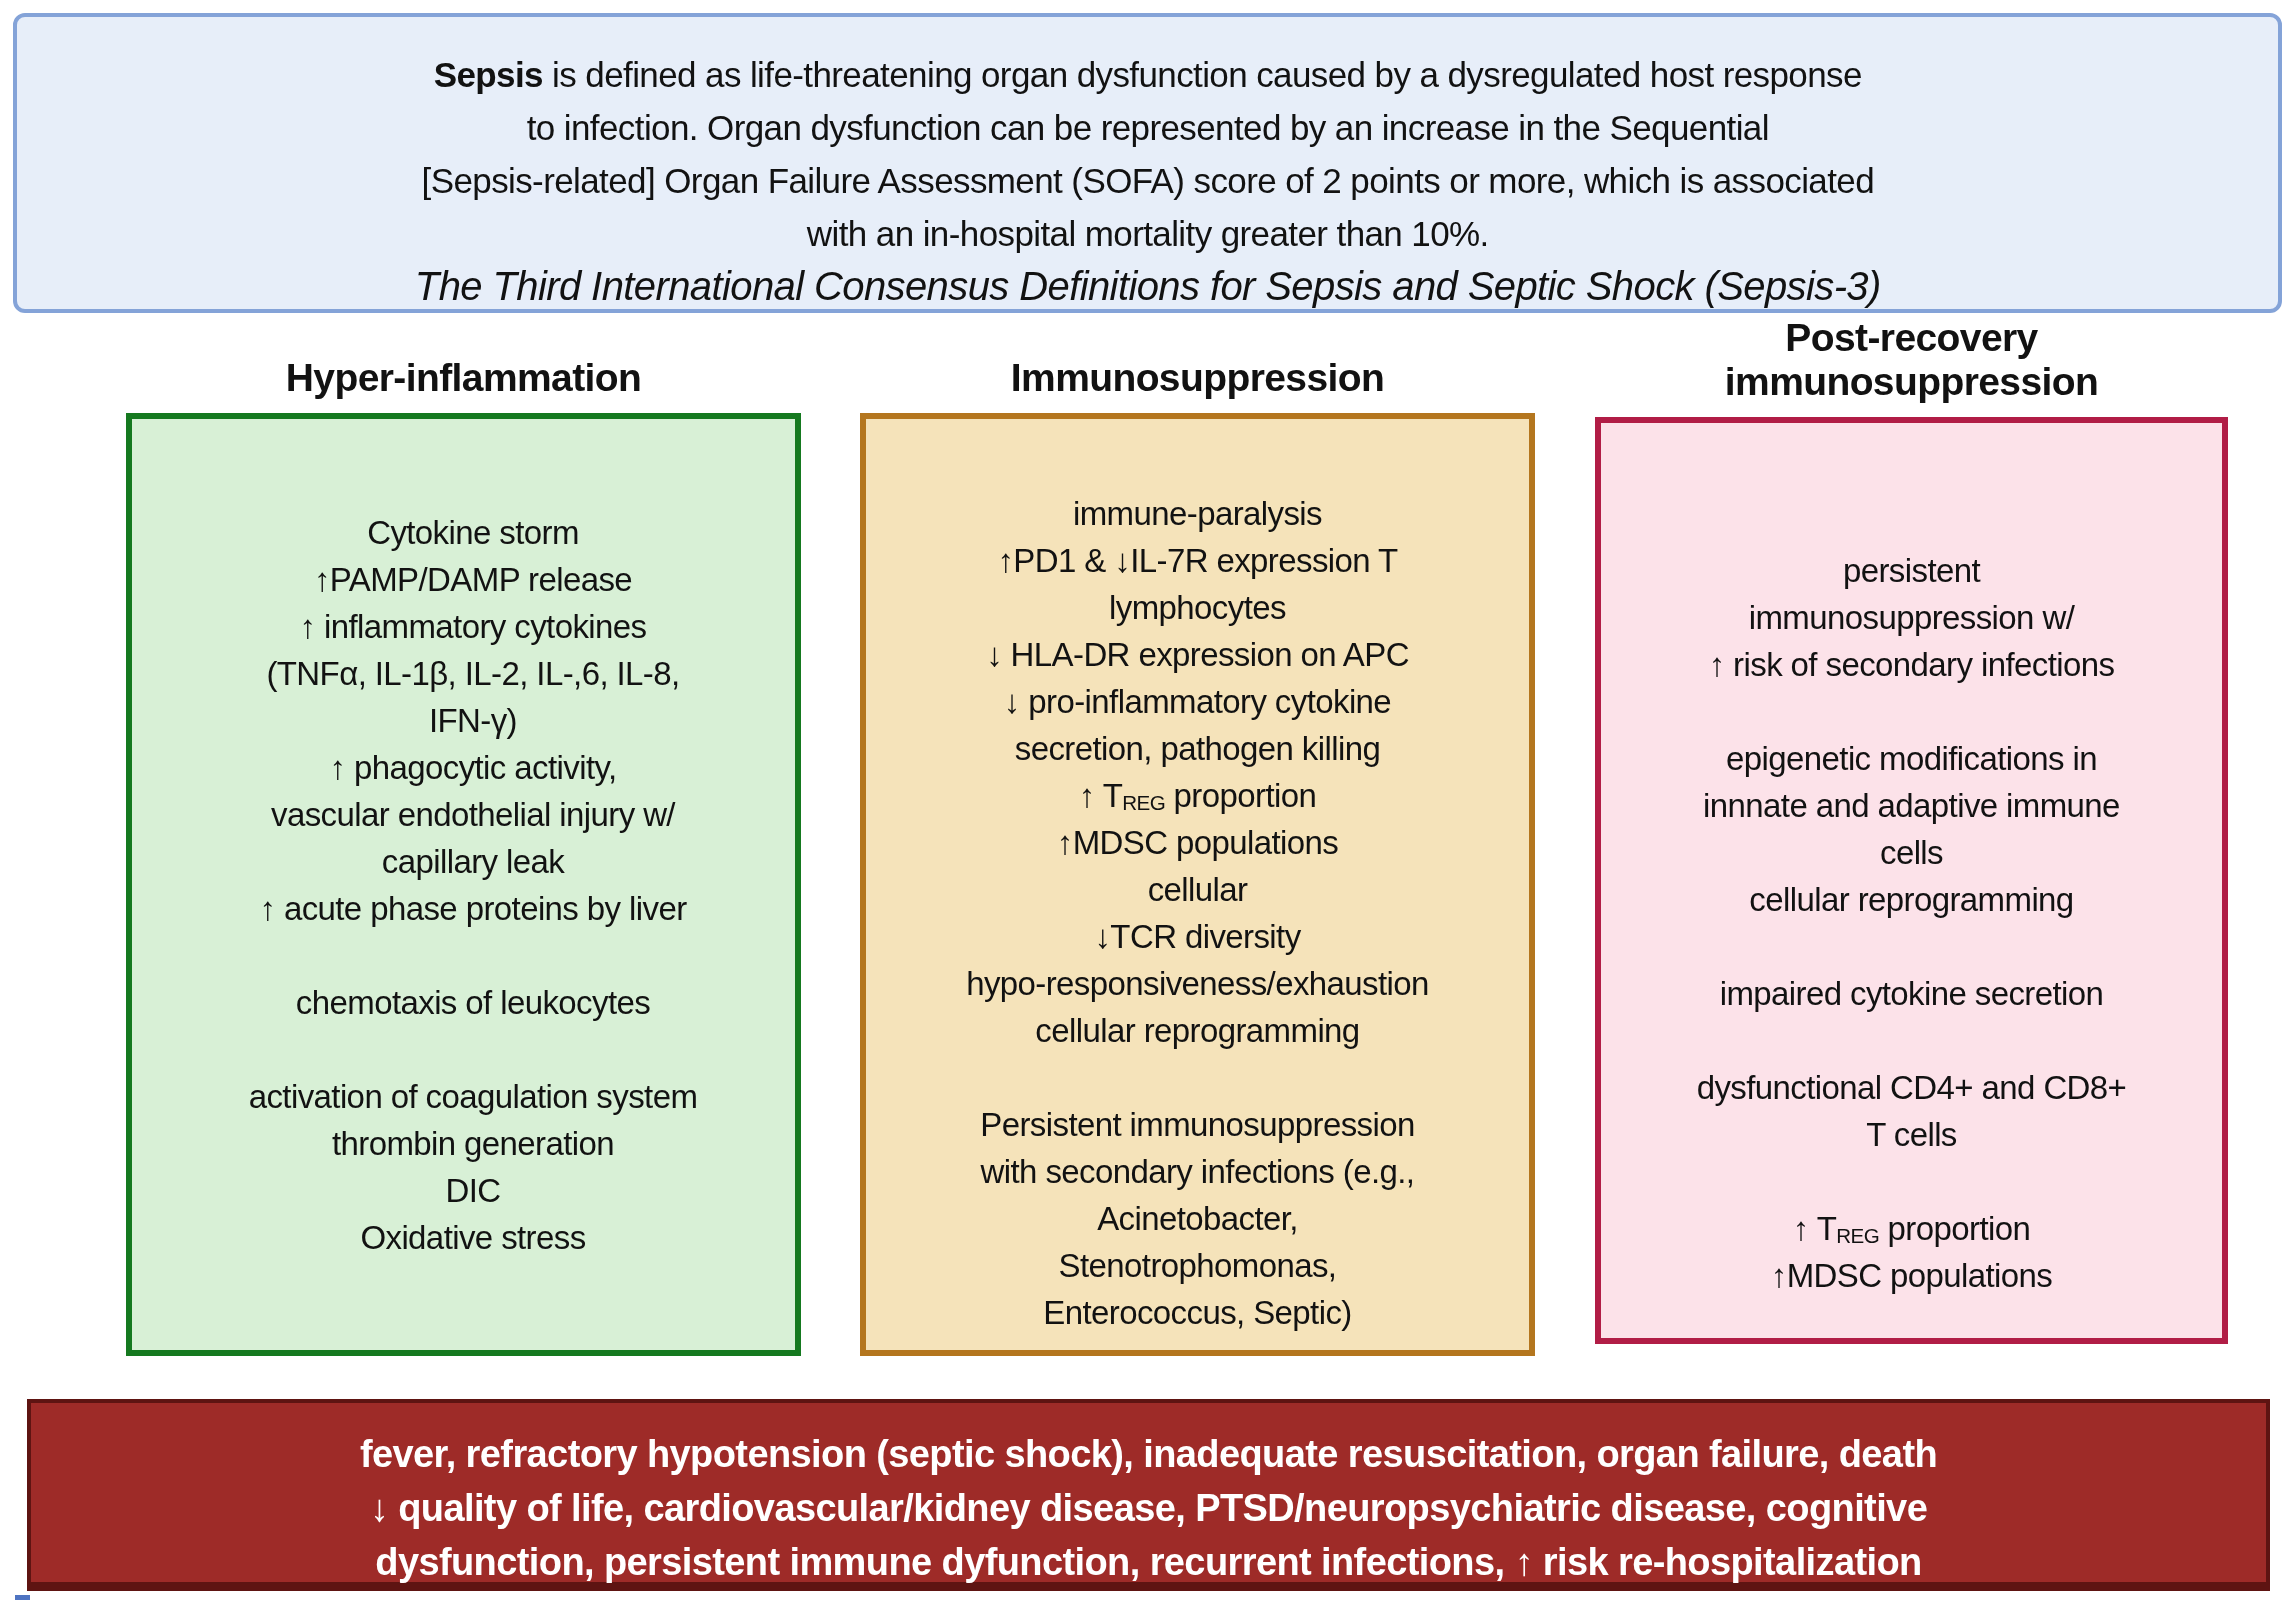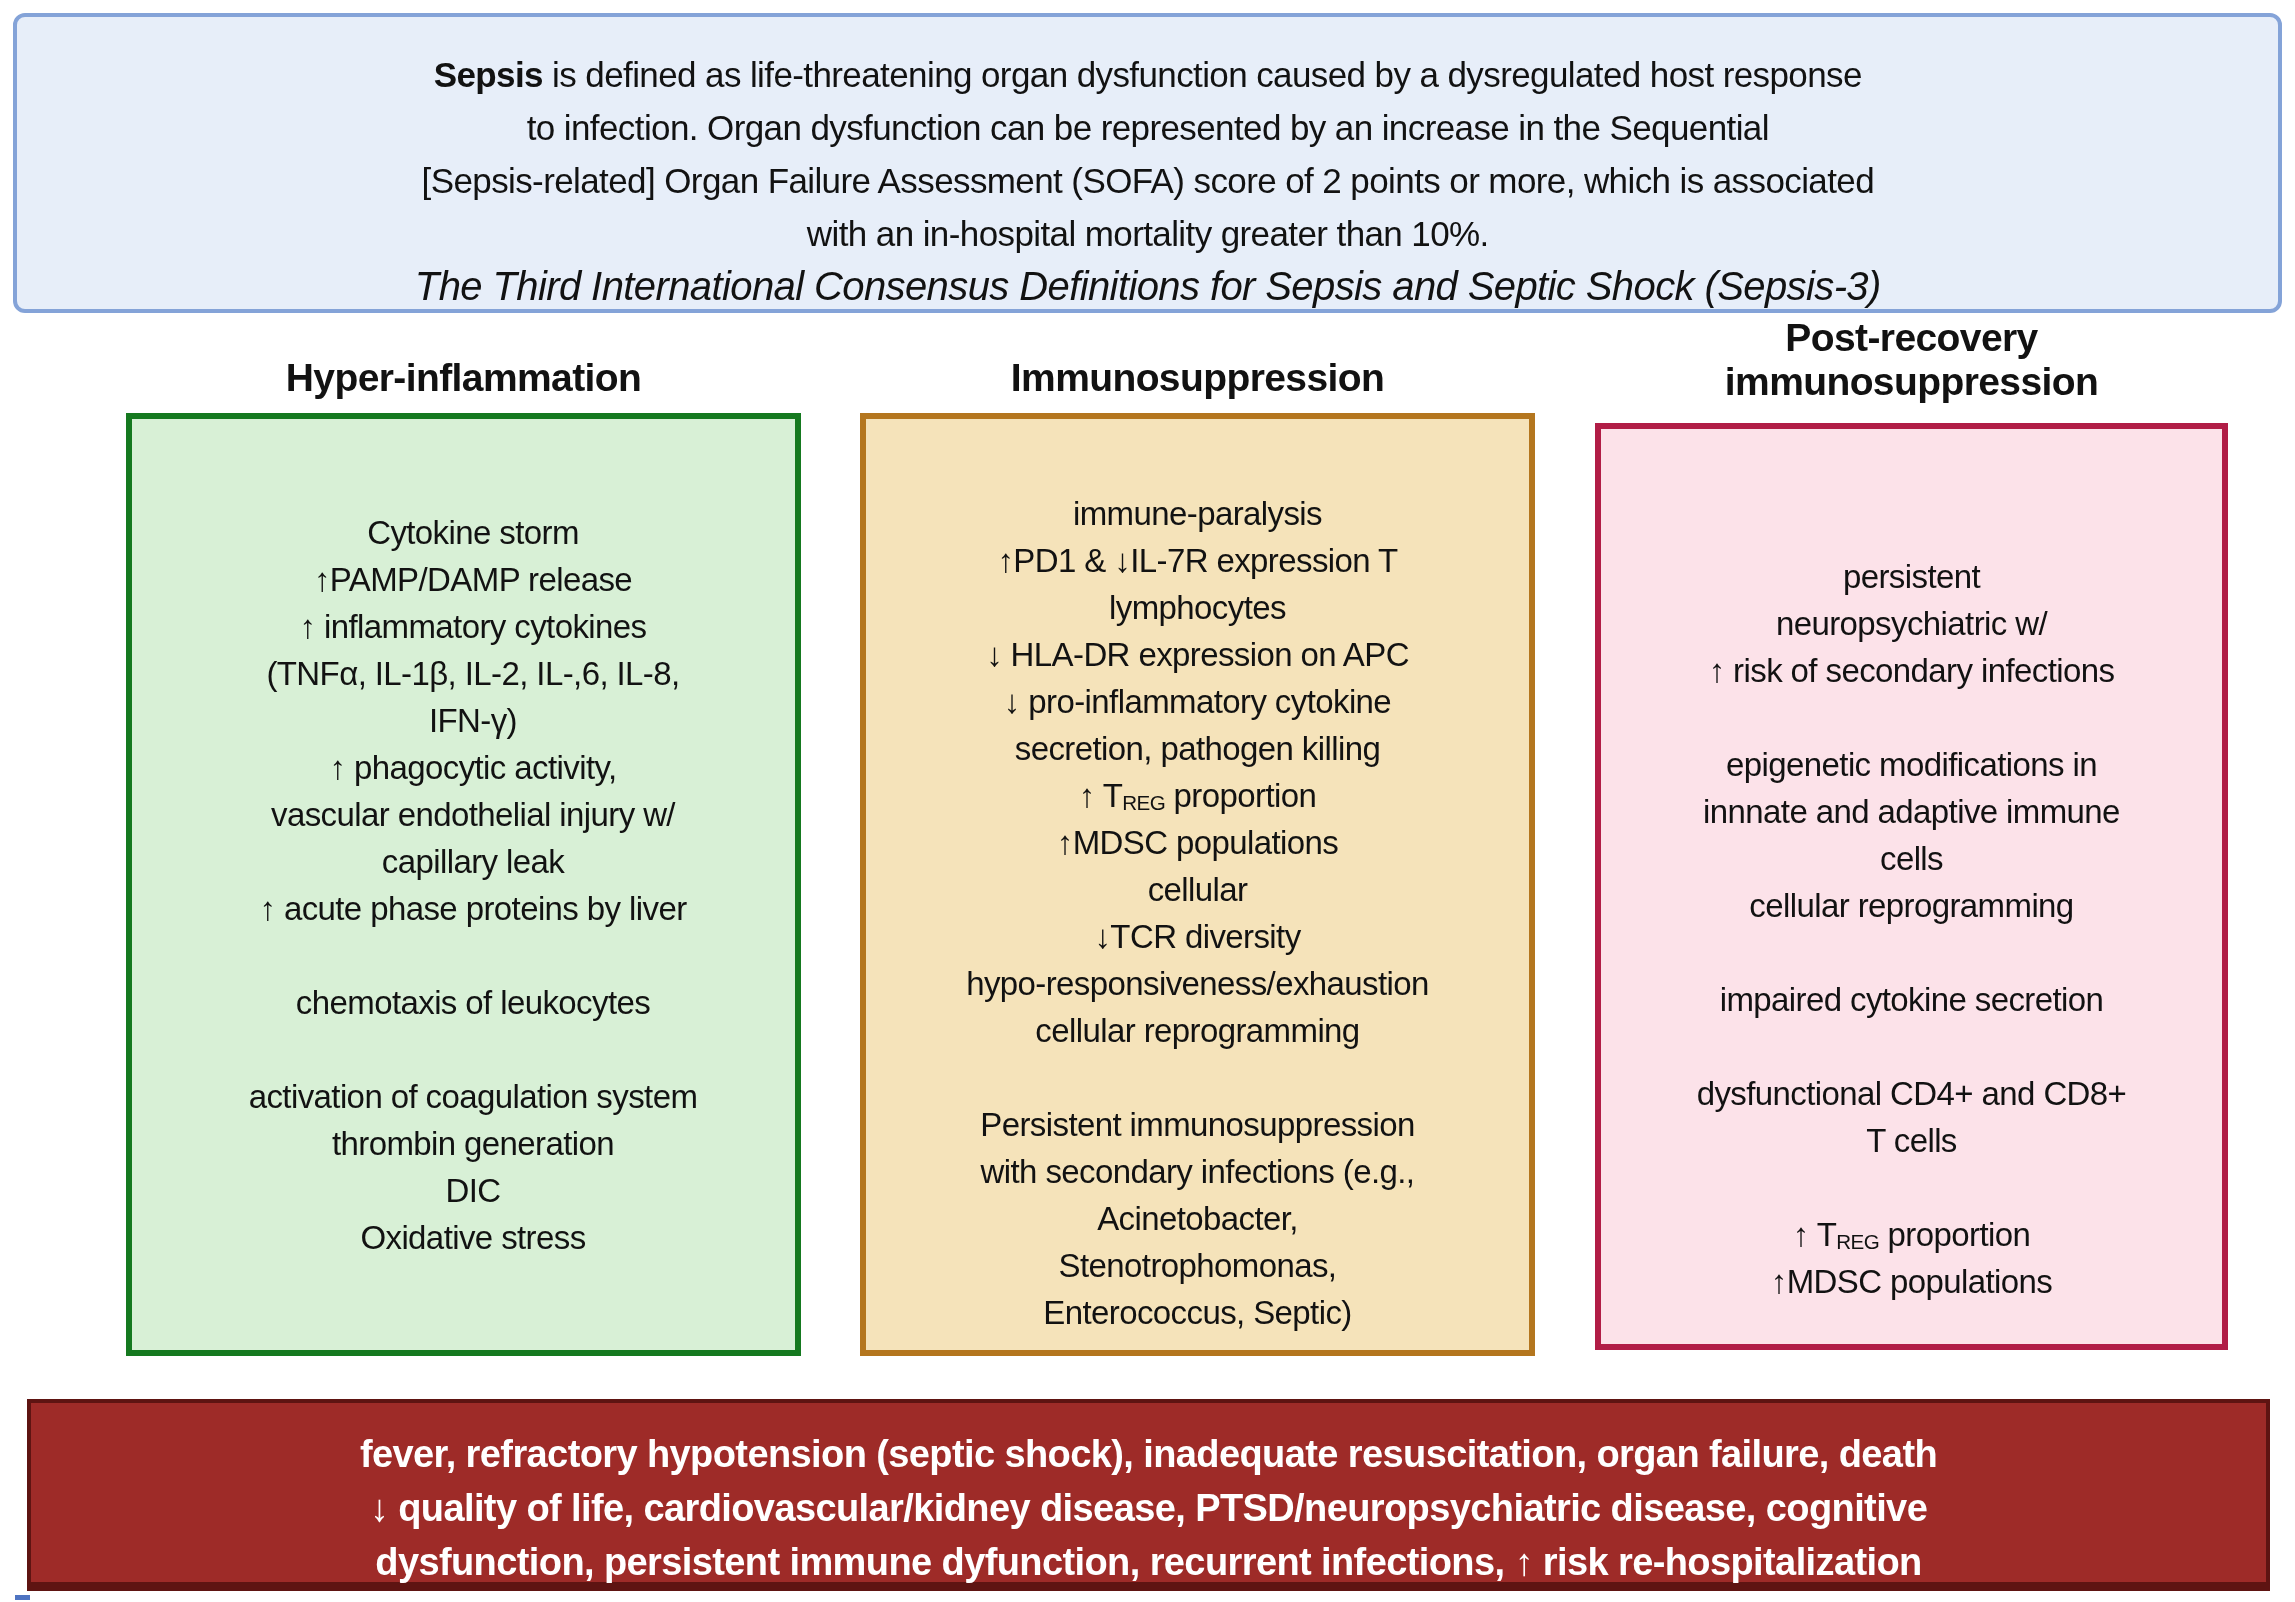--- a/index.html
+++ b/index.html
@@ -158,23 +158,23 @@
       <div class="line">hypo-responsiveness/exhaustion</div>
       <div class="line">cellular reprogramming</div>
       <div class="line">&nbsp;</div>
       <div class="line">Persistent immunosuppression</div>
       <div class="line">with secondary infections (e.g.,</div>
       <div class="line">Acinetobacter,</div>
       <div class="line">Stenotrophomonas,</div>
       <div class="line">Enterococcus, Septic)</div>
     </section>
 
-  <section class="col-box" id="col-2" style="background-color: rgb(252, 226, 233); border-color: rgb(177, 29, 70); margin-top: 6px;">
+  <section class="col-box" id="col-2" style="background-color: rgb(252, 226, 233); border-color: rgb(177, 29, 70);">
       <div class="line">persistent</div>
-      <div class="line">neuropsychiatric w/</div>
+      <div class="line">immunosuppression w/</div>
       <div class="line">↑ risk of secondary infections</div>
       <div class="line">&nbsp;</div>
       <div class="line">epigenetic modifications in</div>
       <div class="line">innnate and adaptive immune</div>
       <div class="line">cells</div>
       <div class="line">cellular reprogramming</div>
       <div class="line">&nbsp;</div>
       <div class="line">impaired cytokine secretion</div>
       <div class="line">&nbsp;</div>
       <div class="line">dysfunctional CD4+ and CD8+</div>

